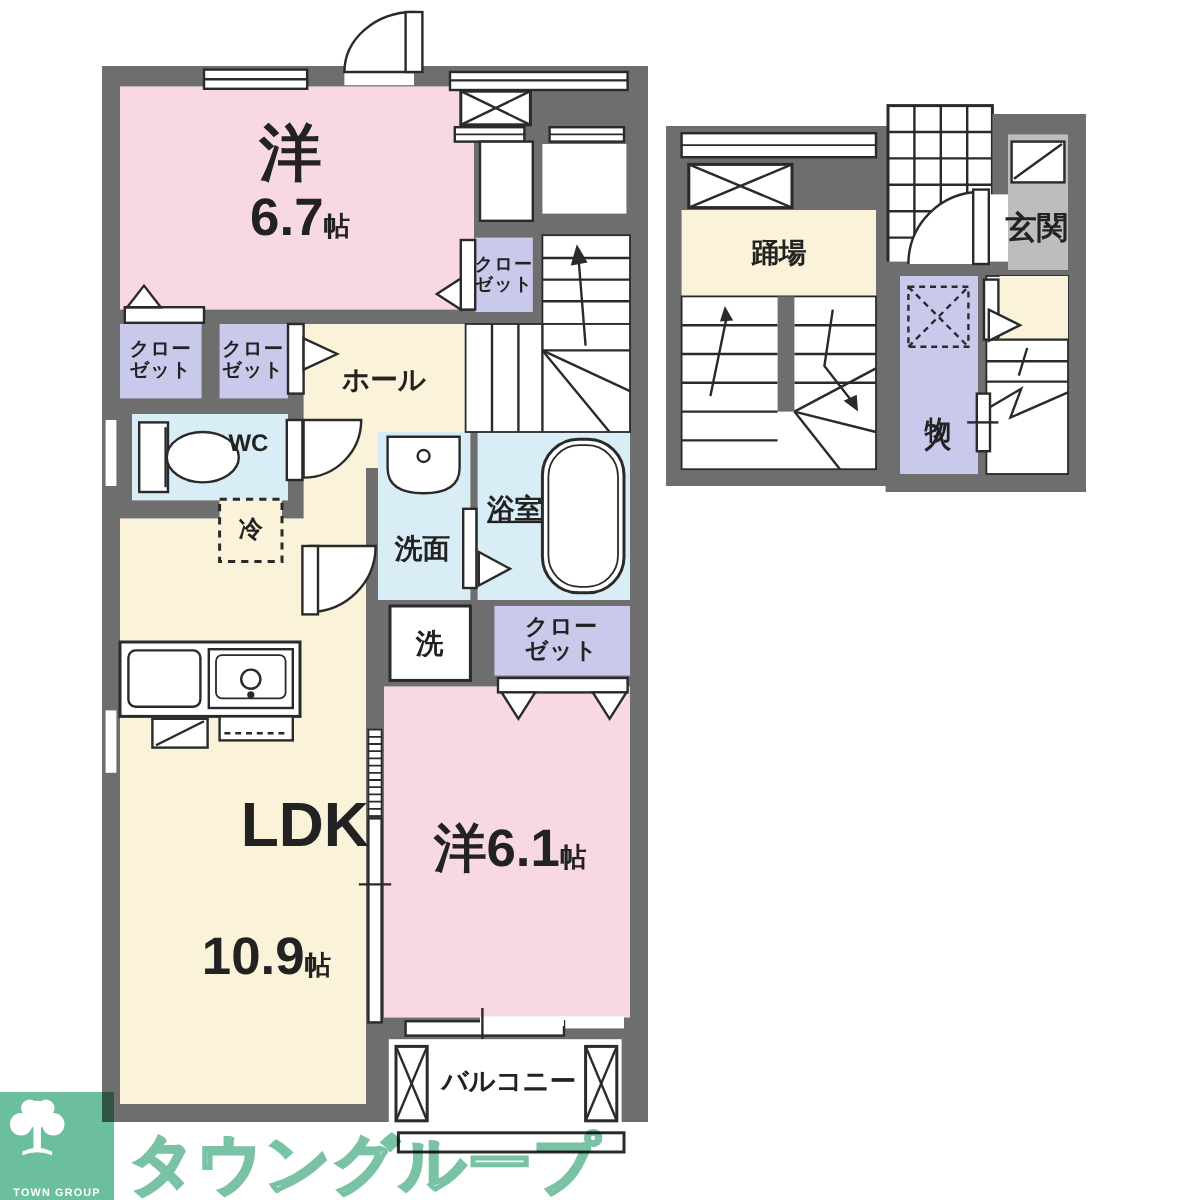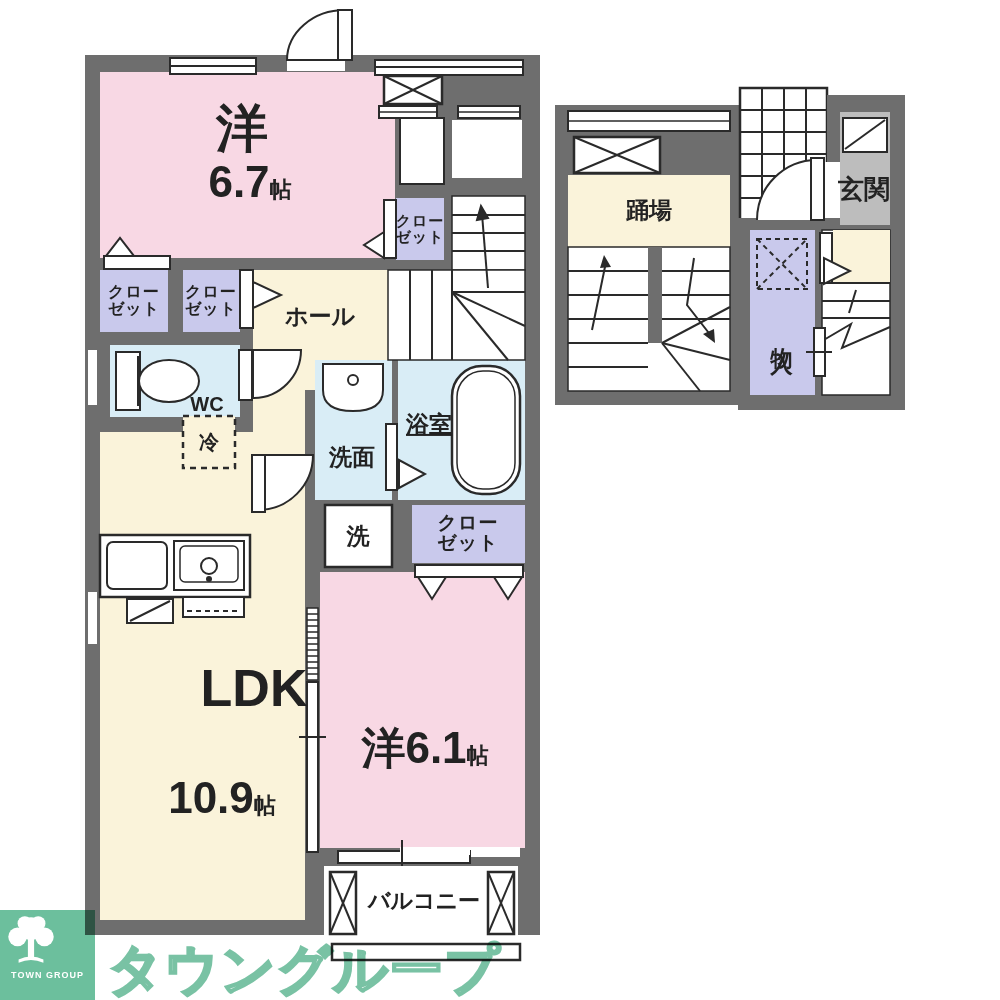--- a/index.html
+++ b/index.html
@@ -10,21 +10,21 @@
        white-space:nowrap;text-align:center;line-height:1.05;}
   .lbl .unit{font-size:.5em;}
   .closet-lbl{white-space:normal;width:3.4em;letter-spacing:1px;}
   .vert{writing-mode:vertical-rl;letter-spacing:6px;}
   
   .wm{position:absolute;mix-blend-mode:multiply;}
   .slogan{left:137px;top:918px;font-size:19px;font-weight:700;color:#7fc6ab;letter-spacing:3px;}
   .company{left:108px;top:934px;font-size:54px;font-weight:700;letter-spacing:1px;
            color:rgba(255,255,255,.18);-webkit-text-stroke:2.5px #79c2a4;}
   .logo{left:0;top:910px;width:95px;height:90px;background:var(--brand,#6cbf9d);
-        display:flex;flex-direction:column;align-items:center;justify-content:flex-end;padding-bottom:20px;box-sizing:border-box;}
+        display:flex;flex-direction:column;align-items:center;justify-content:flex-end;padding-bottom:1px;box-sizing:border-box;}
   .logo-caption{color:#fff;font-size:9px;font-weight:700;letter-spacing:1px;}
 </style>
 </head>
 <body>
 
 <div class="stage">
 
 <svg width="1000" height="1000" viewBox="0 0 1000 1000">
 
   <g>
@@ -250,30 +250,30 @@
 <div>
   <div class="lbl" style="left:242px;top:128px;font-size:52px;">洋</div>
   <div class="lbl" style="left:250px;top:182px;font-size:44px;"><span>6.7</span><span class="unit">帖</span></div>
 
   <div class="lbl closet-lbl" style="left:420px;top:229px;font-size:15px;">クローゼット</div>
   <div class="lbl closet-lbl" style="left:134px;top:301px;font-size:16px;">クローゼット</div>
   <div class="lbl closet-lbl" style="left:211px;top:301px;font-size:16px;">クローゼット</div>
   <div class="lbl closet-lbl" style="left:468px;top:533px;font-size:19px;">クローゼット</div>
 
   <div class="lbl" style="left:320px;top:316px;font-size:23px;">ホール</div>
-  <div class="lbl" style="left:207px;top:404px;font-size:20px;text-align:right;">WC</div>
+  <div class="lbl" style="left:207px;top:370px;font-size:20px;text-align:right;">WC</div>
   <div class="lbl" style="left:209px;top:442px;font-size:20px;">冷</div>
   <div class="lbl" style="left:352px;top:457px;font-size:23px;">洗面</div>
   <div class="lbl" style="left:429px;top:424px;font-size:23px;text-decoration:underline;">浴室</div>
   <div class="lbl" style="left:358px;top:536px;font-size:23px;">洗</div>
 
   <div class="lbl" style="left:226px;top:688px;font-size:52px;margin-left:28px;">LDK</div>
   <div class="lbl" style="left:222px;top:798px;font-size:44px;"><span>10.9</span><span class="unit">帖</span></div>
 
-  <div class="lbl" style="left:425px;top:708px;font-size:44px;margin-top:40px;"><span>洋</span><span>6.1</span><span class="unit">帖</span></div>
+  <div class="lbl" style="left:425px;top:708px;font-size:44px;"><span>洋</span><span>6.1</span><span class="unit">帖</span></div>
 
   <div class="lbl" style="left:424px;top:901px;font-size:22px;">バルコニー</div>
   <div class="lbl" style="left:649px;top:210px;font-size:23px;">踊場</div>
   <div class="lbl" style="left:864px;top:190px;font-size:26px;">玄関</div>
   <div class="lbl vert" style="left:782px;top:335px;font-size:22px;">物入</div>
 </div>
 
 <div class="wm company">タウングループ</div>
 <div class="wm logo">
   <svg width="62" height="62" viewBox="0 0 60 60">

